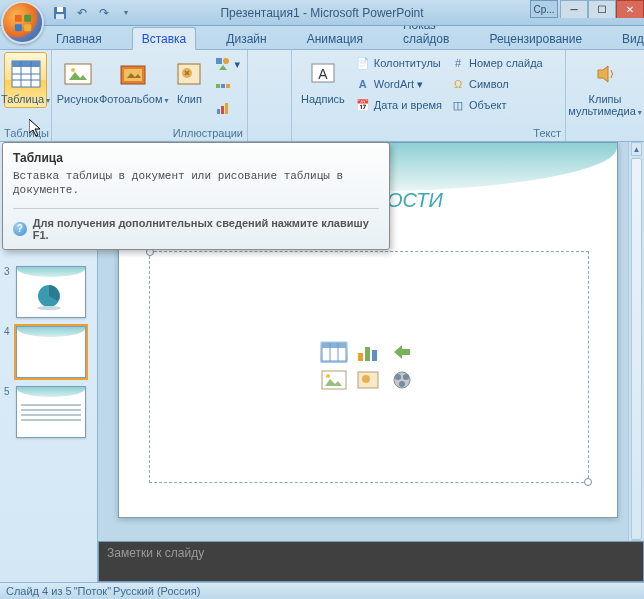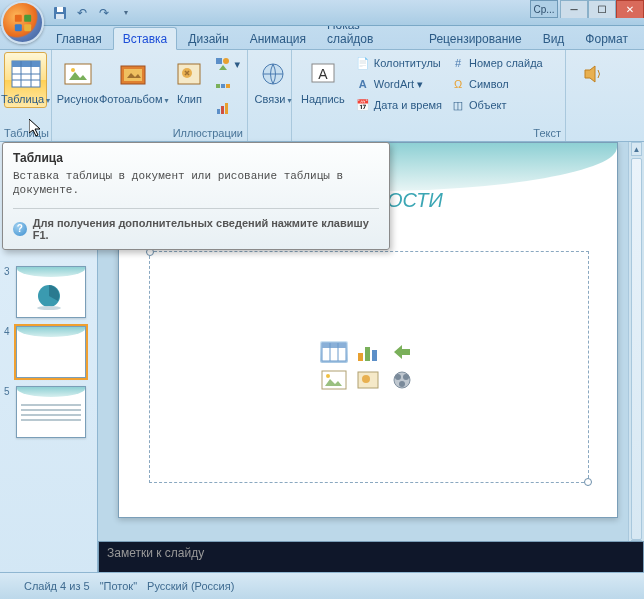--- a/index.html
+++ b/index.html
@@ -57,21 +57,21 @@
   .win-cr { background:#afcfe6; border:1px solid #6e99b8; margin-right:2px;color:#2f4f6d;}
   .win-min{ background:#cdddea; border:1px solid #8ab0c9; border-bottom:none;}
   .win-max{ background:#cdddea; border:1px solid #8ab0c9; border-bottom:none;}
   .win-close{ background:#d96a5b; border:1px solid #b23e2f; border-bottom:none;color:#fff;}
 
   .tabstrip {
     height: 24px;
     background: linear-gradient(#c2dcef,#bcd8ed);
     display: flex; align-items: flex-end;
     padding-left: 46px;
-    gap: 1px;
+    gap: 20px;
     border-bottom: 1px solid #8fb6d1;
     font-size: 12px;
   }
   .tab {
     padding: 4px 9px 3px;
     color: #2c5b86;
     border: 1px solid transparent;
     border-bottom: none;
   }
   .tab.active {
@@ -185,28 +185,28 @@
   .ph-icons span{width:28px;height:22px;border-radius:2px;display:inline-block;}
   .vscroll{
     position:absolute;right:0;top:0;bottom:0;width:16px;background:#cfe3ef;border-left:1px solid #a9c8dd;
   }
   .vscroll .thumb-track{position:absolute;top:16px;bottom:42px;left:2px;right:2px;background:linear-gradient(#eaf3fa,#d7e8f3);border:1px solid #a9c8dd;border-radius:2px;}
   .vscroll .arrow{position:absolute;left:2px;right:2px;height:14px;background:#d7e8f3;border:1px solid #a9c8dd;display:flex;align-items:center;justify-content:center;font-size:8px;color:#4a7599;}
   .vscroll .a-up{top:0;} .vscroll .a-dn{bottom:28px;} .vscroll .a-pg{bottom:14px;} .vscroll .a-pg2{bottom:0;}
   
   .notes{
     position:absolute;left:98px;right:0;bottom:17px;height:41px;
-    background:#0f172a;border:1px solid #7a9eb8;
+    background:#404040;border:1px solid #7a9eb8;
     padding:4px 8px;font-size:12px;color:#999;
   }
   .statusbar{
-    position:absolute;bottom:0;left:0;right:0;height:27px;
+    position:absolute;bottom:0;left:0;right:0;height:17px;
     background:linear-gradient(#d7e9f5,#bcd8ea);
     border-top:1px solid #8fb6d1;
-    font-size:11px;color:#3f6b90;padding:0 24px;display:flex;align-items:center;gap:10px;
+    font-size:11px;color:#3f6b90;padding:0 6px;display:flex;align-items:center;gap:2px;
   }
   
   .tooltip{
     position:absolute;left:2px;top:142px;width:388px;
     background:linear-gradient(#fdfefe,#e8f0f4);
     border:1px solid #8a8a8a;border-radius:3px;
     box-shadow:2px 3px 6px rgba(0,0,0,.25);
     padding:8px 10px 8px;
     z-index:50;
     color:#4d4d4d;font-size:11px;
@@ -235,20 +235,21 @@
         <svg width="16" height="16">
           <rect x="2" y="2" width="12" height="12" rx="1" fill="#4a7bb0"></rect>
           <rect x="5" y="2" width="6" height="5" fill="#fff"></rect>
           <rect x="4" y="9" width="8" height="5" fill="#dbe7f3"></rect>
         </svg>
       </span>
     <span style="color:#3a6a98;">↶</span>
     <span style="color:#3a6a98;">↷</span>
     <span style="font-size:8px;">▾</span>
   </div>
+  <div class="title-text">Презентация1 - Microsoft PowerPoint</div>
   <div class="winctrls">
     <div class="win-cr">Ср...</div>
     <div class="win-min">─</div>
     <div class="win-max">☐</div>
     <div class="win-close">✕</div>
   </div>
 </div>
 
 <div class="tabstrip">
   <div class="tab">Главная</div>
@@ -338,31 +339,20 @@
                 <rect x="10" y="2" width="3" height="11" fill="#e8a030"></rect>
               </svg>
             </span>
           </span>
       </div>
     </div>
     <div class="group-label">Иллюстрации</div>
   </div>
 
   <div class="group" style="width:44px;">
-    <div class="group-body">
-      <div class="bigbtn">
-        <span class="ico">
-            <svg width="30" height="28">
-              <circle cx="15" cy="14" r="10" fill="#c8dff0" stroke="#4a7bb0"></circle>
-              <path d="M15 4 Q10 14 15 24 M15 4 Q20 14 15 24 M5 14 H25" stroke="#4a7bb0" fill="none"></path>
-            </svg>
-          </span>
-        <span class="drop">Связи</span>
-      </div>
-    </div>
     <div class="group-label"></div>
   </div>
 
   <div class="group" style="flex:1;">
     <div class="group-body">
       <div class="bigbtn">
         <span class="ico">
             <svg width="30" height="28">
               <rect x="4" y="4" width="22" height="18" fill="#fff" stroke="#888"></rect>
               <text x="15" y="19" font-size="14" text-anchor="middle" fill="#333">A</text>
@@ -401,20 +391,22 @@
 
   <div class="group" style="width:78px;border-right:none;">
     <div class="group-body">
       <div class="bigbtn">
         <span class="ico">
             <svg width="30" height="28">
               <polygon points="8,10 13,10 18,6 18,22 13,18 8,18" fill="#e8b050" stroke="#c08020"></polygon>
               <path d="M21 10 Q24 14 21 18" stroke="#c08020" fill="none"></path>
             </svg>
           </span>
+        <span class="drop" style="white-space:pre-line;line-height:1.1;">Клипы
+мультимедиа</span>
       </div>
     </div>
     <div class="group-label"></div>
   </div>
 </div>
 
 <div class="cursor">
   <svg width="14" height="18">
       <polygon points="0,0 0,14 4,11 7,17 9,16 6,10 11,10" fill="#fff" stroke="#000" stroke-width="1"></polygon>
     </svg>

